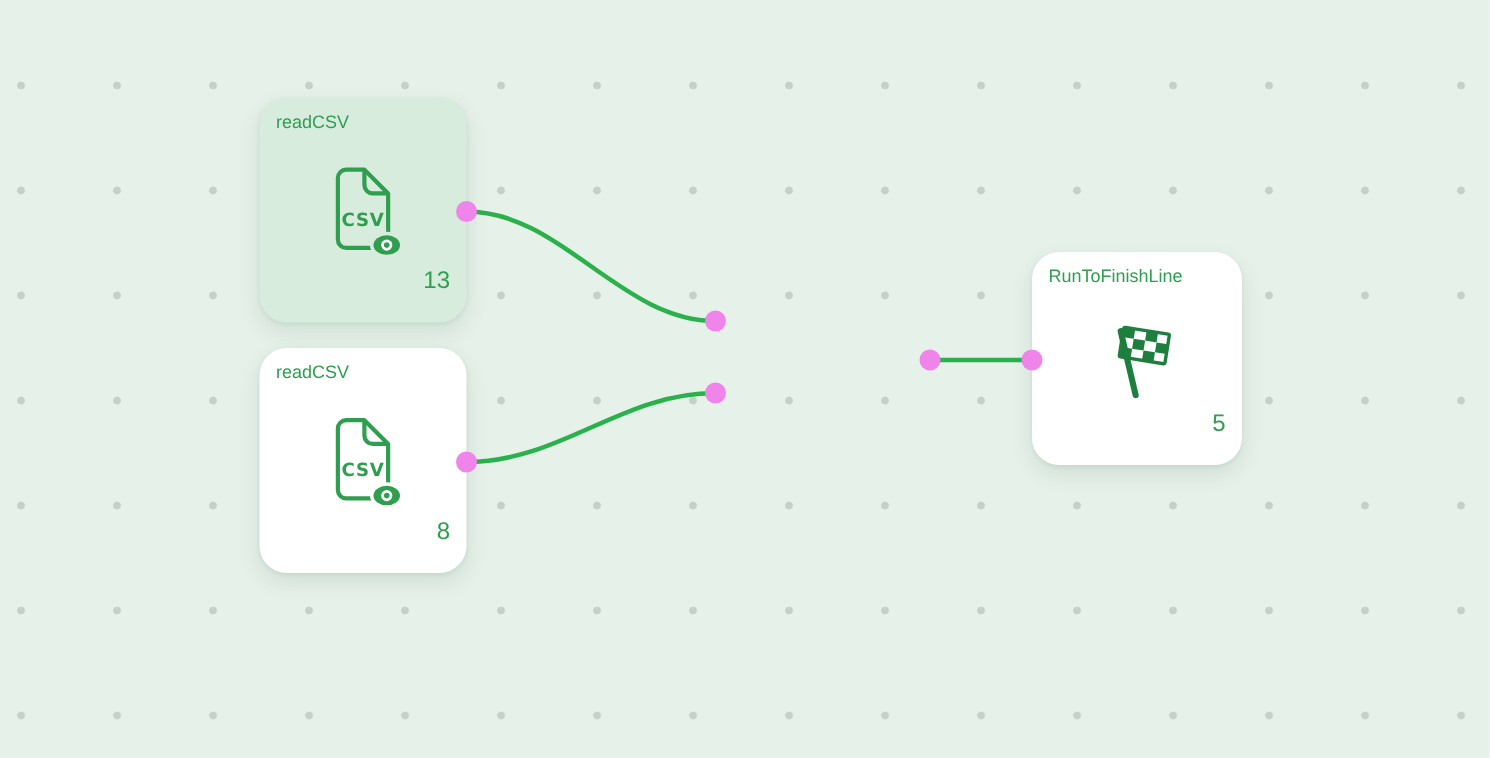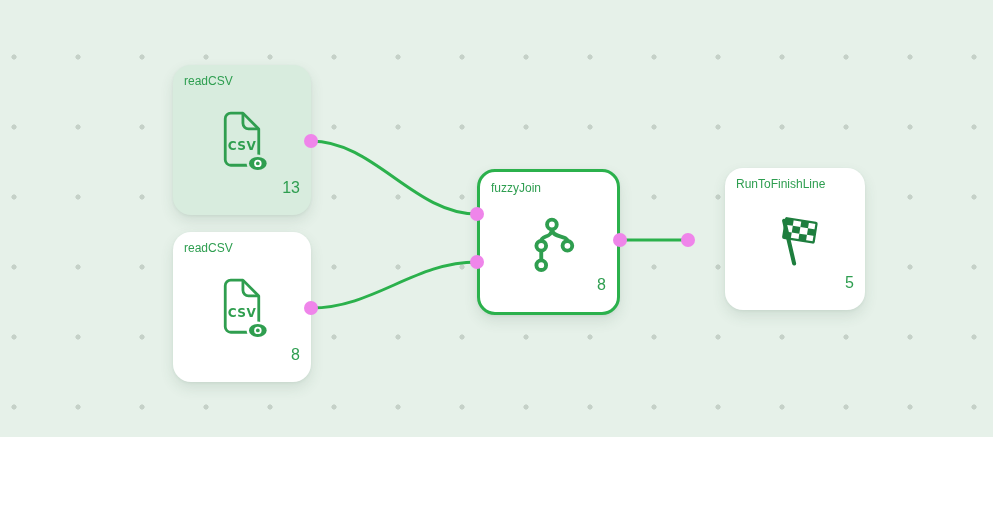--- a/index.html
+++ b/index.html
@@ -1,21 +1,21 @@
 <!DOCTYPE html>
 <html><head>
 <meta charset="utf-8">
 <style>
   html, body { margin: 0; padding: 0; }
   body { font-family: "Liberation Sans", sans-serif; }
 
   .canvas {
     position: relative;
     width: 993px;
-    height: 437px;
+    height: 505px;
     overflow: hidden;
     background-color: #e6f1e9;
     background-image: radial-gradient(circle, #c5d1c8 2.3px, rgba(197,209,200,0) 2.9px);
     background-size: 64px 70px;
     background-position: -18px 22px;
   }
 
   .edge-layer {
     position: absolute;
     left: 0; top: 0;
@@ -56,21 +56,21 @@
   .node-icon {
     position: absolute;
     left: 50%; top: 50%;
     transform: translate(-50%, -47%);
   }
 
   
   #node-13 { left: 173px; top: 65px;  width: 138px; height: 150px; }
   #node-12 { left: 173px; top: 232px; width: 138px; height: 150px; }
   #node-8  { left: 477px; top: 169px; width: 143px; height: 146px; }
-  #node-15 { left: 688px; top: 168px; width: 140px; height: 142px; margin-left: 37px; }
+  #node-15 { left: 688px; top: 168px; width: 140px; height: 142px; }
 
   .port {
     position: absolute;
     width: 14px; height: 14px;
     border-radius: 50%;
     background: #ef85ea;
     z-index: 3;
   }
   #port-out-13 { left: 304px; top: 134px; }
   #port-out-12 { left: 304px; top: 301px; }
@@ -130,37 +130,20 @@
       <g>
         <ellipse class="halo" cx="46" cy="58" rx="12" ry="9.5"></ellipse>
         <ellipse cx="46" cy="58" rx="9.5" ry="7" fill="#2f9e4f"></ellipse>
         <circle cx="46" cy="58" r="4" fill="#ffffff"></circle>
         <circle cx="46" cy="58" r="2" fill="#2f9e4f"></circle>
       </g>
     </svg>
     <span class="node-badge">8</span>
   </div>
 
-  <div class="node node--selected" id="node-8">
-    <span class="node-label">fuzzyJoin</span>
-    <svg class="node-icon" viewBox="0 0 64 64" width="62" height="62">
-      <g stroke="#2f9e4f" stroke-width="4" fill="none" stroke-linecap="round">
-        <path d="M35 17 C35 26 24 23 24 29"></path>
-        <path d="M35 17 C35 26 51 23 51 29"></path>
-        <path d="M24 39 L24 49"></path>
-      </g>
-      <g stroke="#2f9e4f" stroke-width="4" fill="#ffffff">
-        <circle cx="35" cy="12" r="5"></circle>
-        <circle cx="24" cy="34" r="5"></circle>
-        <circle cx="24" cy="54" r="5"></circle>
-        <circle cx="51" cy="34" r="5"></circle>
-      </g>
-    </svg>
-    <span class="node-badge">8</span>
-  </div>
 
   <div class="node" id="node-15">
     <span class="node-label">RunToFinishLine</span>
     <svg class="node-icon" viewBox="0 0 64 64" width="58" height="58">
       <line x1="20" y1="10" x2="31" y2="57" stroke="#1e7e3e" stroke-width="4.5" stroke-linecap="round"></line>
       <g transform="rotate(9 22 9)">
         <rect x="22" y="7" width="8.5" height="7.33" fill="#1e7e3e"></rect>
         <rect x="39" y="7" width="8.5" height="7.33" fill="#1e7e3e"></rect>
         <rect x="30.5" y="14.33" width="8.5" height="7.33" fill="#1e7e3e"></rect>
         <rect x="47.5" y="14.33" width="8.5" height="7.33" fill="#1e7e3e"></rect>

